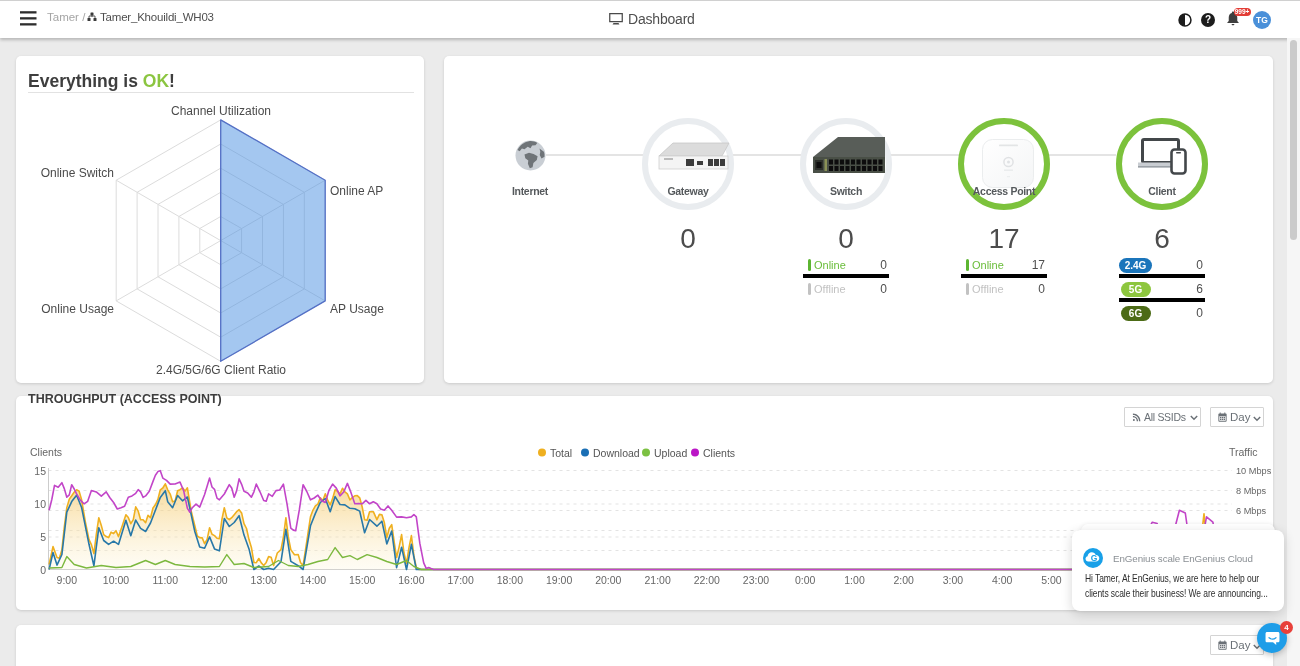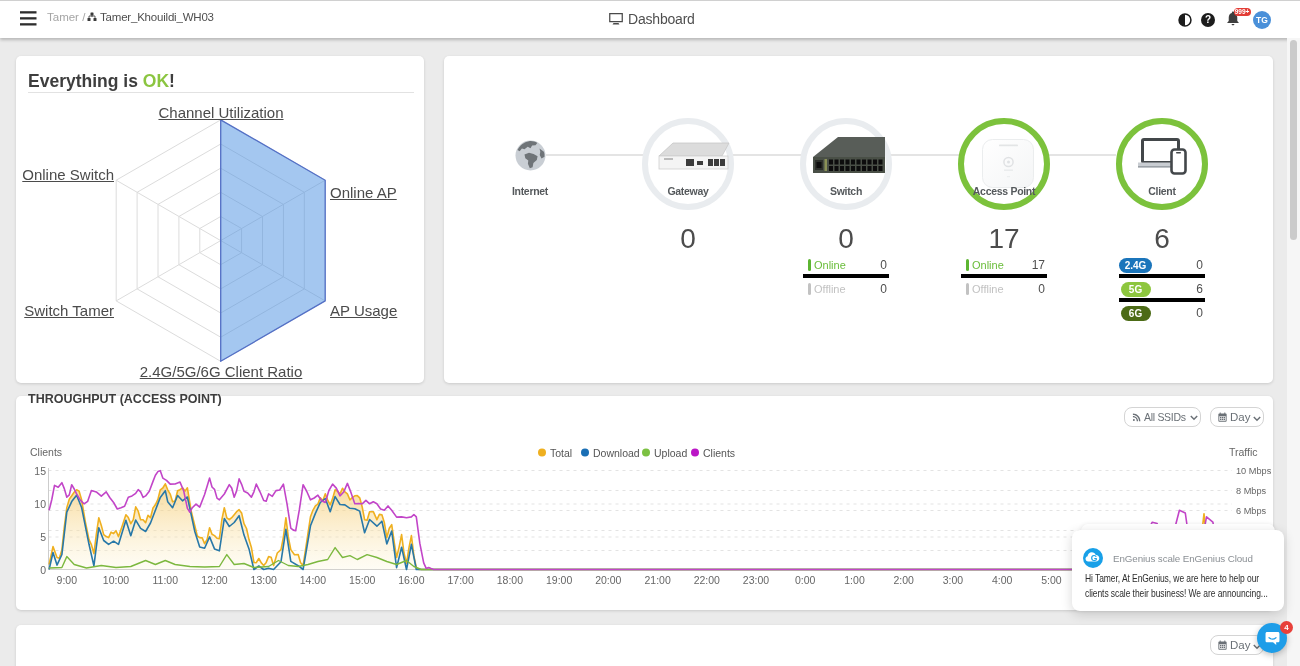--- a/index.html
+++ b/index.html
@@ -11,37 +11,37 @@
 #hdr .crumb1{position:absolute;left:47px;top:10px;font-size:11.5px;color:#a5a5a5;}
 #hdr .crumb2{position:absolute;left:100px;top:10px;font-size:11.5px;color:#4f4f4f;letter-spacing:-0.2px;}
 #hdr .dash{position:absolute;left:628px;top:10px;font-size:14px;color:#4f4f4f;letter-spacing:-0.2px;}
 .tg{position:absolute;left:1253px;top:10px;width:18px;height:18px;border-radius:50%;background:#4a90d9;color:#fff;font-size:8.5px;font-weight:bold;text-align:center;line-height:18px;letter-spacing:0.2px;}
 
 #sbtrack{position:absolute;right:0;top:37px;width:13px;height:629px;background:#f6f6f6;z-index:30;}
 #sbthumb{position:absolute;right:3px;top:2px;width:7px;height:200px;background:#cbcbcb;border-radius:4px;}
 
 #c1{left:16px;top:55px;width:408px;height:327px;}
 #c1hr{position:absolute;left:28px;top:91px;width:386px;height:1px;background:#e2e2e2;}
-.rlab{position:absolute;font-size:15px;color:#4b4b4b;white-space:nowrap;text-decoration:underline;}
+.rlab{position:absolute;font-size:12px;color:#4b4b4b;white-space:nowrap;}
 
 #c2{left:444px;top:55px;width:829px;height:327px;}
 .topoline{position:absolute;left:546px;top:153px;width:570px;height:2px;background:#e4e4e4;}
 .circ{position:absolute;width:92px;height:92px;border-radius:50%;background:#fff;border:6px solid #e9ecef;}
 .circ.green{border-color:#7cc23c;}
 .tlab{position:absolute;font-size:10.5px;font-weight:bold;color:#55595c;text-align:right;white-space:nowrap;transform:translateX(-50%);letter-spacing:-0.3px;}
 .bignum{position:absolute;font-size:28px;color:#4c4c4c;text-align:center;transform:translateX(-50%);}
 .srow{position:absolute;width:86px;height:24px;font-size:11px;}
 .srow .bar{position:absolute;left:5px;top:5px;width:3px;height:12px;border-radius:2px;}
 .srow .nm{position:absolute;left:11px;top:5px;}
 .srow .vl{position:absolute;right:2px;top:4px;font-size:12px;color:#4f4f4f;}
 .srow.divb{border-bottom:4px solid #000000;}
 .pill{position:absolute;left:0px;top:4px;color:#fff;font-size:10px;font-weight:bold;text-align:center;border-radius:8px;height:15px;line-height:15px;}
 
 #c3{left:16px;top:395px;width:1257px;height:214px;}
-.btn{position:absolute;height:20px;border:1px solid #d4d4d4;border-radius:8px;background:#fff;color:#6a7076;font-size:11.5px;line-height:18px;}
+.btn{position:absolute;height:20px;border:1px solid #d4d4d4;border-radius:1px;background:#fff;color:#6a7076;font-size:11.5px;line-height:18px;}
 .ax{font-size:10.5px;fill:#666;}
 .axr{font-size:9.2px;fill:#666;}
 .leg{font-size:10.5px;fill:#555;}
 
 #c4{left:16px;top:624px;width:1257px;height:60px;}
 
 #chatback{position:absolute;left:1081px;top:523px;width:194px;height:14px;background:#fff;border-radius:8px;box-shadow:0 1px 5px rgba(0,0,0,0.12);z-index:39;}
 #chat{position:absolute;left:1072px;top:529px;width:212px;height:81px;background:#fff;border-radius:8px;box-shadow:0 3px 12px rgba(0,0,0,0.16);z-index:40;}
 #chat .ttl{position:absolute;left:41px;top:23px;font-size:9.8px;color:#8a8f94;letter-spacing:-0.1px;}
 #chat .msg{position:absolute;left:13px;top:41px;width:196px;font-size:11.2px;line-height:14.5px;color:#2d2d2d;letter-spacing:-0.1px;transform:scaleX(0.76);transform-origin:0 0;white-space:nowrap;}
@@ -107,21 +107,21 @@
 <line x1="220.7" y1="239.6" x2="220.7" y2="360.3" stroke="#dcdcdc" stroke-width="1"></line>
 <line x1="220.7" y1="239.6" x2="116.2" y2="299.9" stroke="#dcdcdc" stroke-width="1"></line>
 <line x1="220.7" y1="239.6" x2="116.2" y2="179.2" stroke="#dcdcdc" stroke-width="1"></line>
 
   <polygon points="220.7,118.9 325.2,179.2 325.2,299.9 220.7,360.3 220.7,239.6" fill="rgba(74,144,226,0.5)" stroke="#5470c6" stroke-width="1.3" stroke-linejoin="round"></polygon>
 </svg>
 <div class="rlab" style="left:221px;top:103px;transform:translateX(-50%);z-index:3;">Channel Utilization</div>
 <div class="rlab" style="left:330px;top:183px;z-index:3;">Online AP</div>
 <div class="rlab" style="left:330px;top:301px;z-index:3;text-align:right;">AP Usage</div>
 <div class="rlab" style="left:221px;top:362px;transform:translateX(-50%);z-index:3;">2.4G/5G/6G Client Ratio</div>
-<div class="rlab" style="right:1186px;top:301px;z-index:3;">Switch Tamer</div>
+<div class="rlab" style="right:1186px;top:301px;z-index:3;">Online Usage</div>
 <div class="rlab" style="right:1186px;top:165px;z-index:3;">Online Switch</div>
 
 <div class="card" id="c2"></div>
 <div class="topoline" style="z-index:2;"></div>
 
 <svg class="abs" style="left:515px;top:139px;z-index:3;" width="31" height="31" viewBox="0 0 31 31">
   <circle cx="15.5" cy="15.5" r="15" fill="#c9ced4"></circle>
   <path fill="#6f7478" d="M2.5 10C4.5 5.5 9 2 14 1.2c3-.4 6 .3 8.3 1.8l-1.8 2.2-3.4.4-1.6 2.6-2.8-1.4-3.2 2.4-2.6-.6-2.2 2.6z"></path>
   <path fill="#6f7478" d="M9.5 14.5l4.5-1.8 4.6 1.2 4 2.4-.8 3.8-3.4 2.8-.8 4.4-2.8.9-1.9-4.5.4-3.2-3-2.2z"></path>
   <path fill="#6f7478" d="M24.5 8.5l4.4 3.2c.6 1.8.8 3.4.6 5l-3 1.8-1.8-3.4.6-3.4z"></path>

